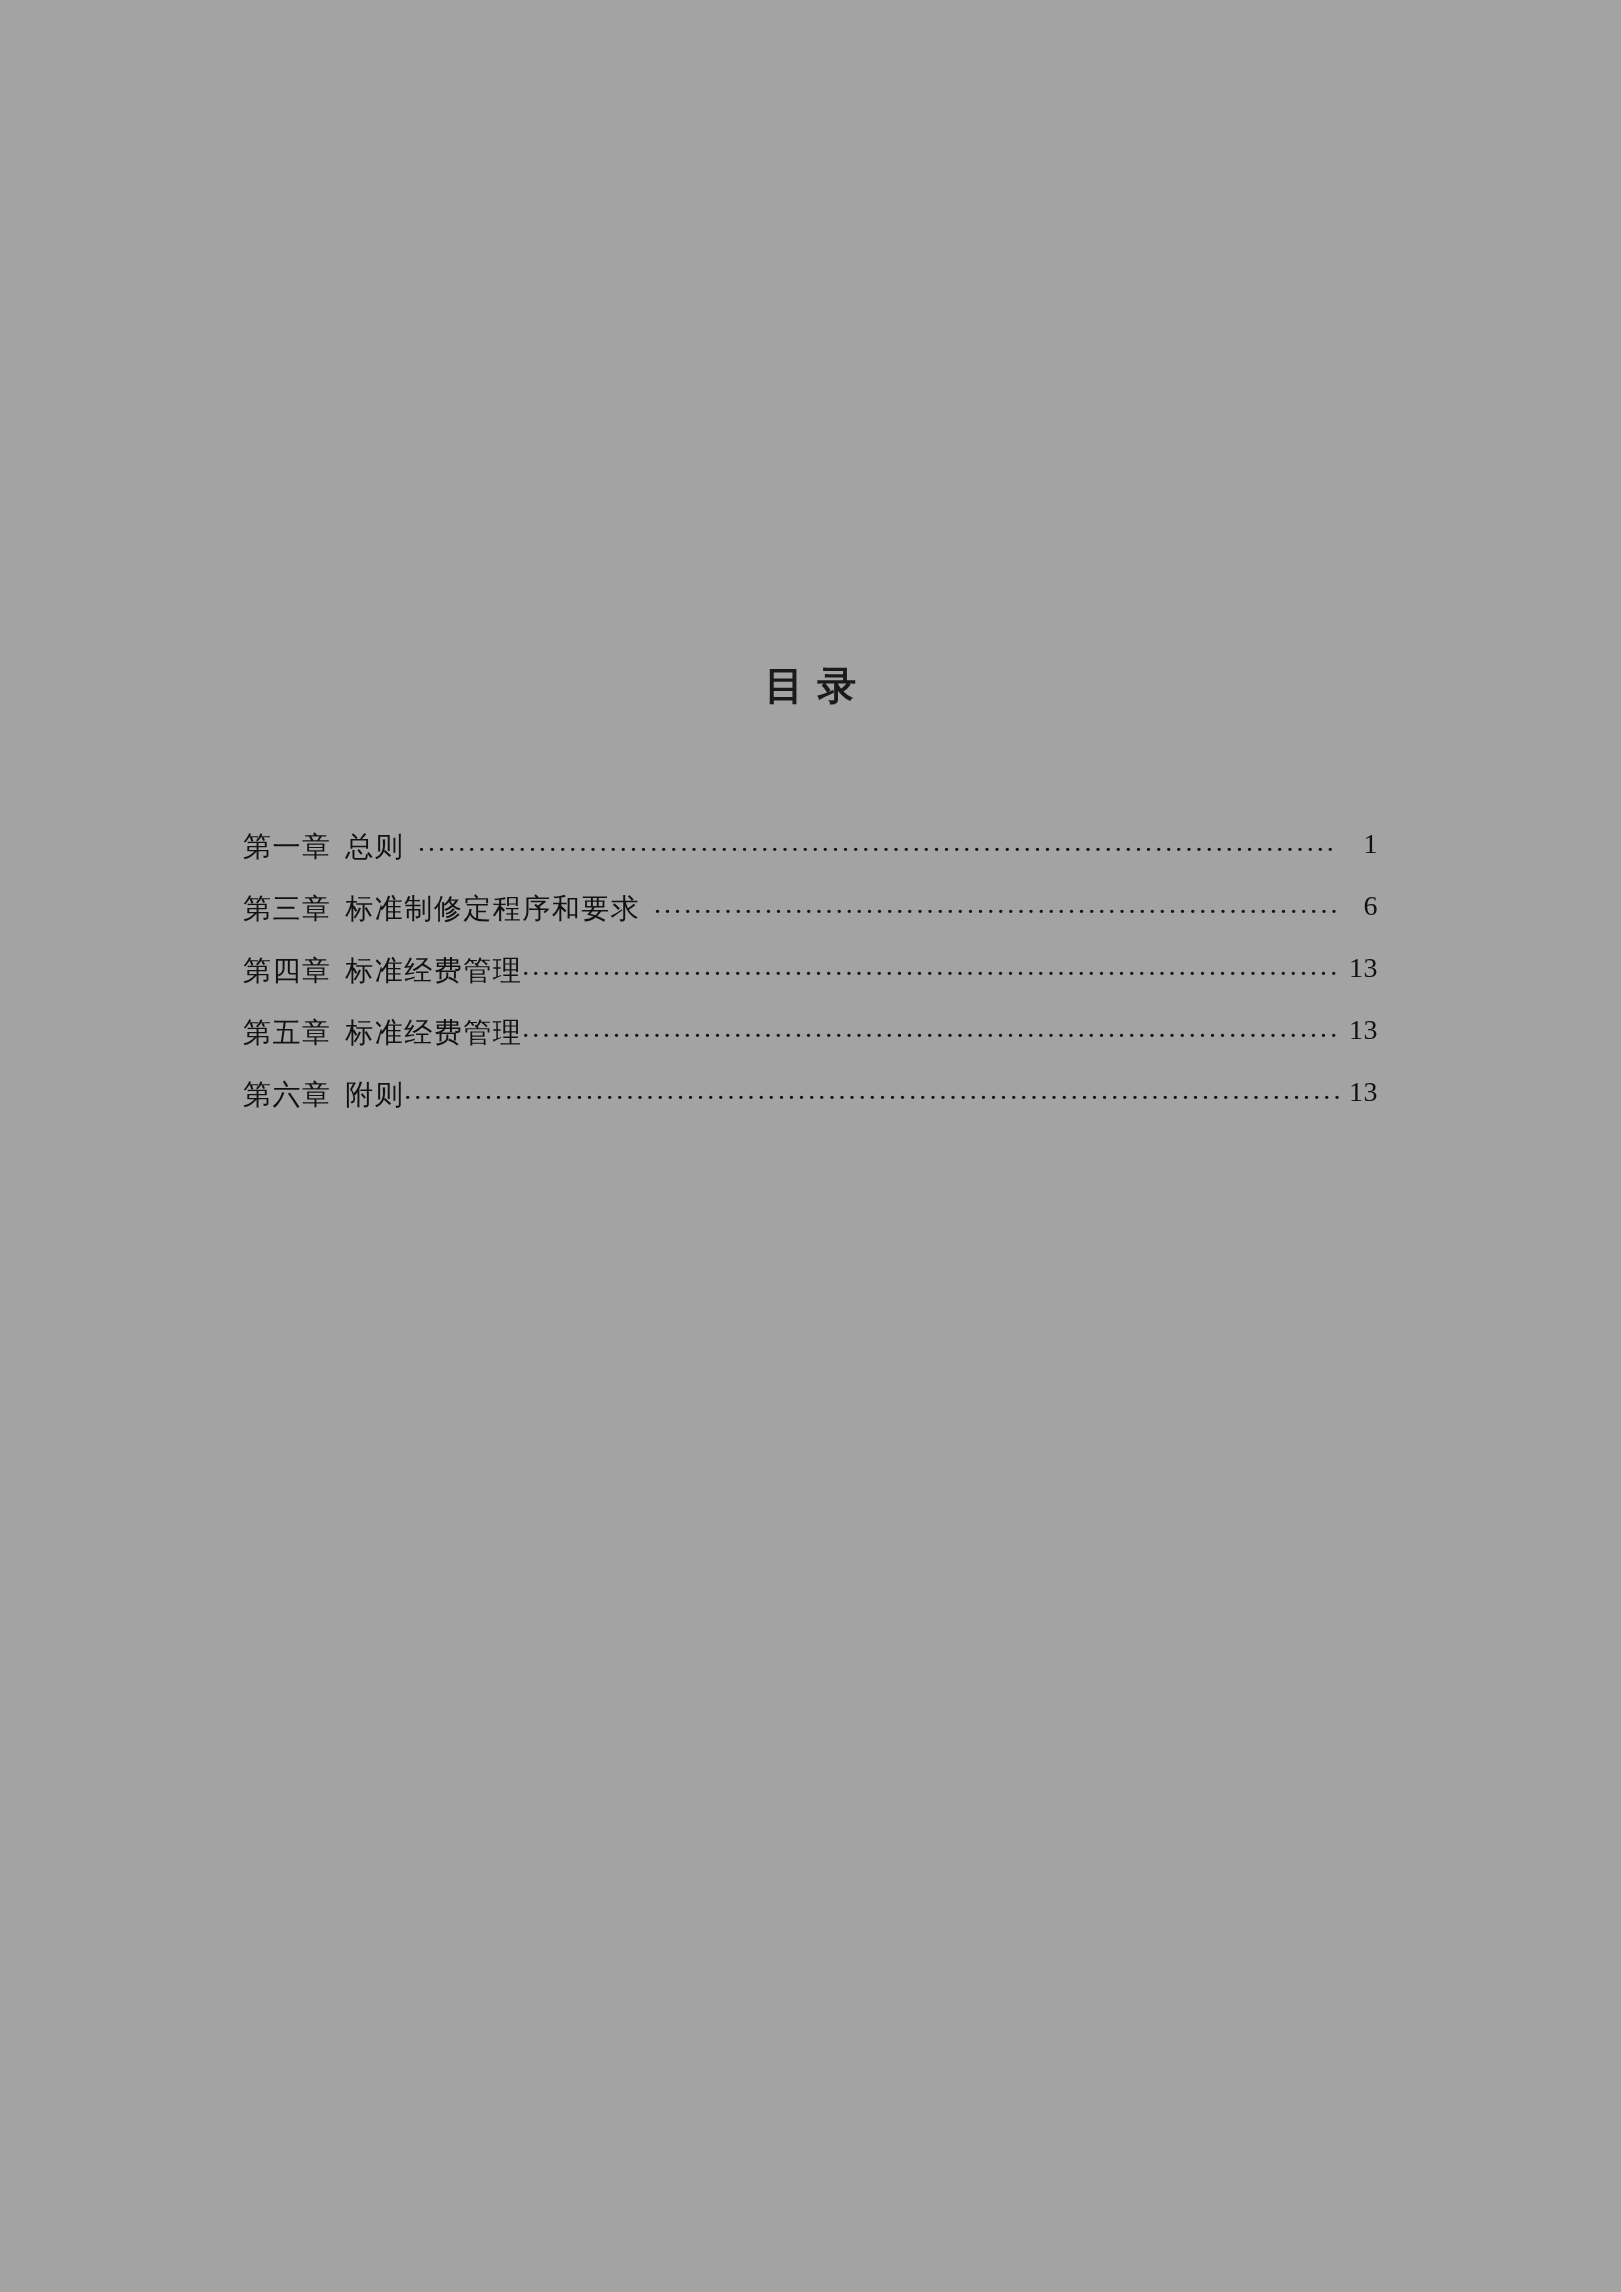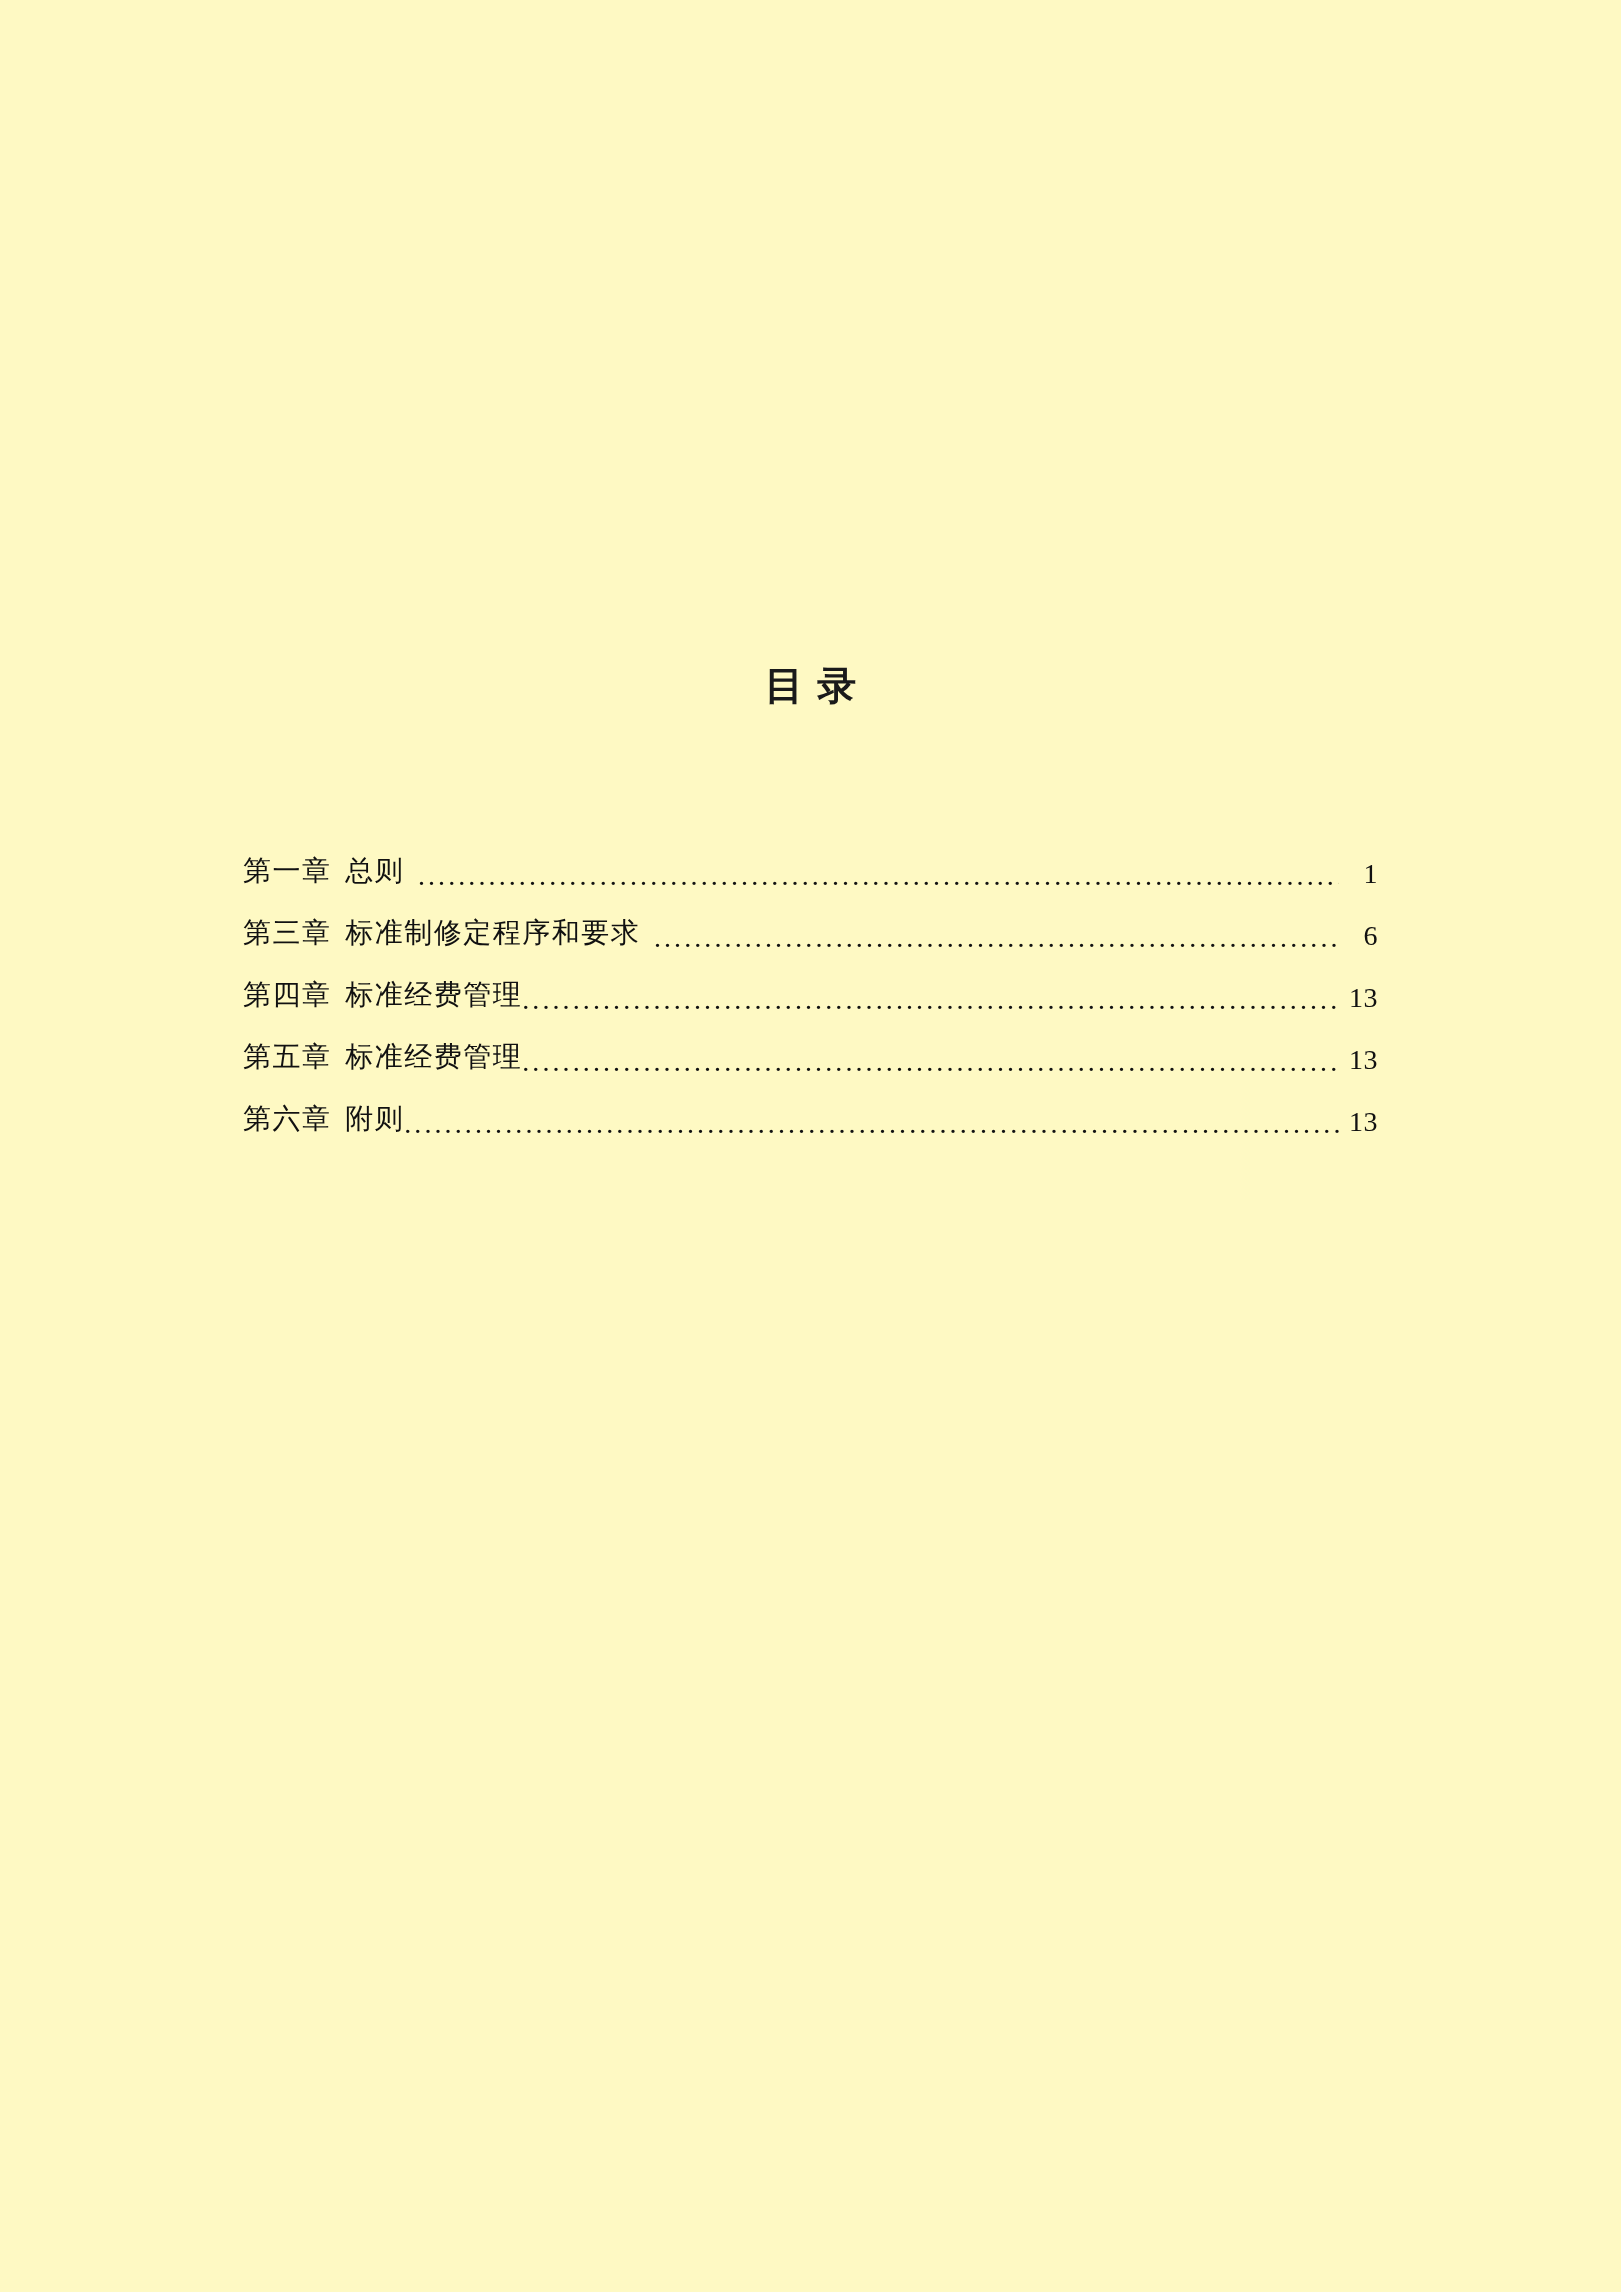--- a/index.html
+++ b/index.html
@@ -4,21 +4,21 @@
 <style>
   html, body {
     margin: 0;
     padding: 0;
     background: #ffffff;
   }
   .page {
     position: relative;
     width: 1621px;
     height: 2293px;
-    background: #fef9c3;
+    background: #a3a3a3;
     margin: 0 auto;
     font-family: "Liberation Serif", "DejaVu Serif", serif;
     color: #000000;
     overflow: hidden;
   }
   .toc-title {
     position: absolute;
     top: 659px;
     left: 0;
     width: 1621px;
@@ -31,21 +31,21 @@
     color: #1a1a1a;
   }
   .toc-list {
     position: absolute;
     top: 828px;
     left: 243px;
     width: 1135px;
   }
   .toc-entry {
     display: flex;
-    align-items: flex-end;
+    align-items: flex-start;
     width: 100%;
     height: 62px;
     font-size: 28px;
     color: #111111;
     white-space: nowrap;
   }
   .toc-chapter {
     flex: 0 0 auto;
     letter-spacing: 1.5px;
   }

